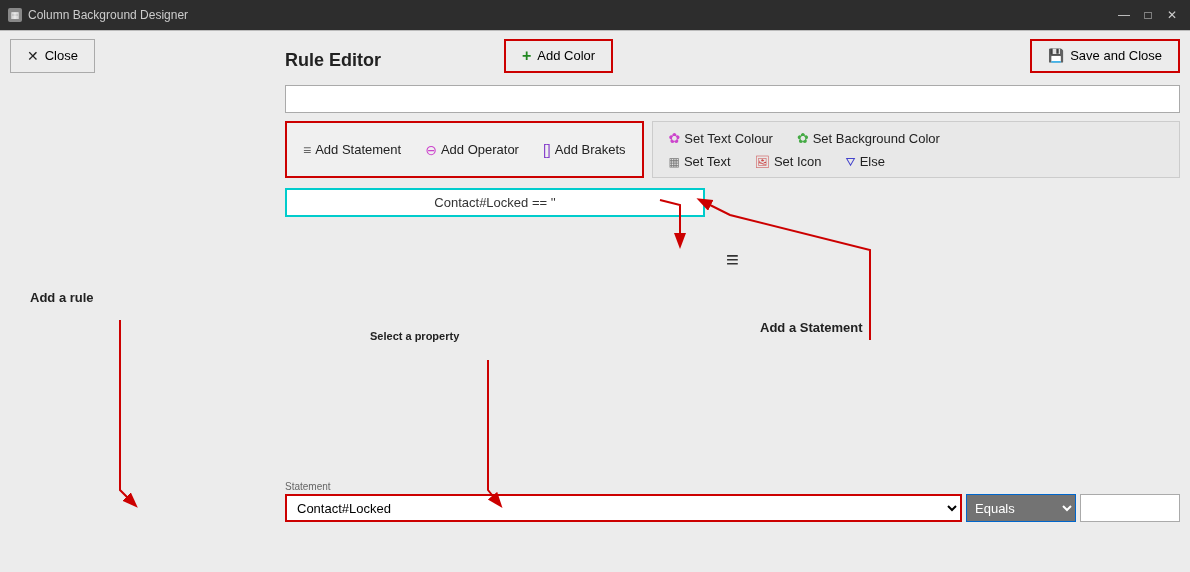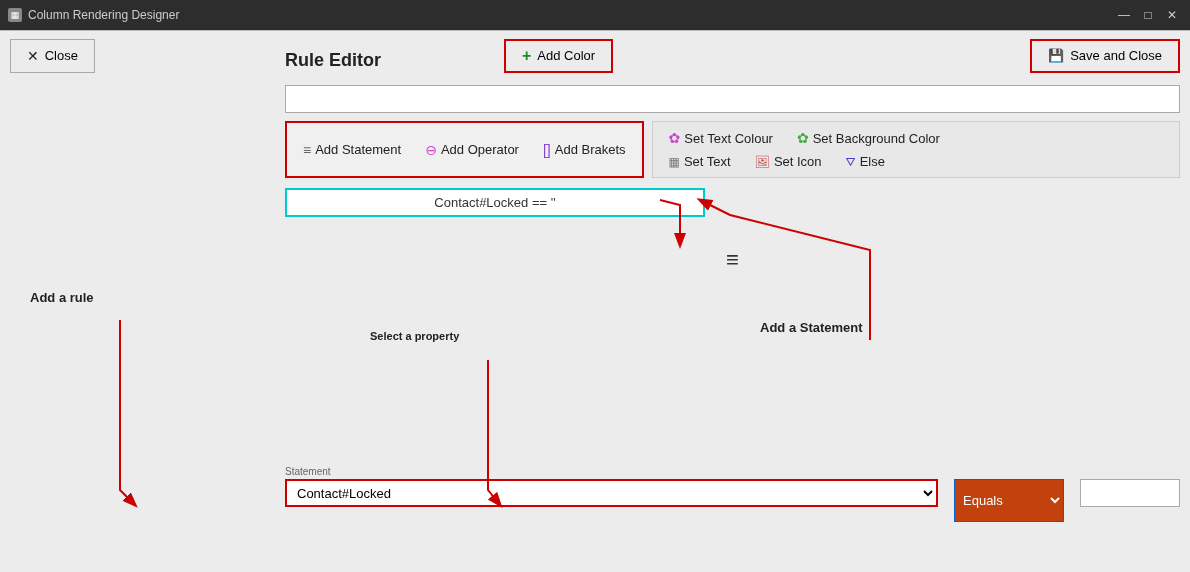--- a/index.html
+++ b/index.html
@@ -184,37 +184,38 @@
       justify-content: space-between;
       padding: 0 10px;
     }
     .statement-label {
       font-size: 10px;
       color: #666;
       margin-bottom: 2px;
     }
     .statement-controls {
       display: flex;
-      gap: 16px;
+      gap: 4px;
+      align-items: center;
     }
     .statement-select {
       flex: 1;
       height: 28px;
       border: 2px solid #cc0000;
       padding: 0 6px;
       font-size: 13px;
       background: #fff;
     }
     .operator-select {
       width: 110px;
-      height: 43px;
+      height: 28px;
       border: 1px solid #0066cc;
       padding: 0 4px;
       font-size: 13px;
-      background: #c2410c;
+      background: #737373;
       color: #fff;
     }
     .value-input {
       width: 100px;
       height: 28px;
       border: 1px solid #aaa;
       padding: 0 6px;
       background: #fff;
       font-size: 13px;
     }
@@ -267,21 +268,21 @@
       display: flex;
       align-items: center;
     }
   </style>
 </head>
 <body>
 
 <div class="title-bar">
   <div class="title-bar-left">
     <div class="title-bar-icon">▦</div>
-    <span>Column Rendering Designer</span>
+    <span>Column Background Designer</span>
   </div>
   <div class="title-bar-controls">
     <button class="title-bar-btn">—</button>
     <button class="title-bar-btn">□</button>
     <button class="title-bar-btn">✕</button>
   </div>
 </div>
 
 <div class="main-area">
 

